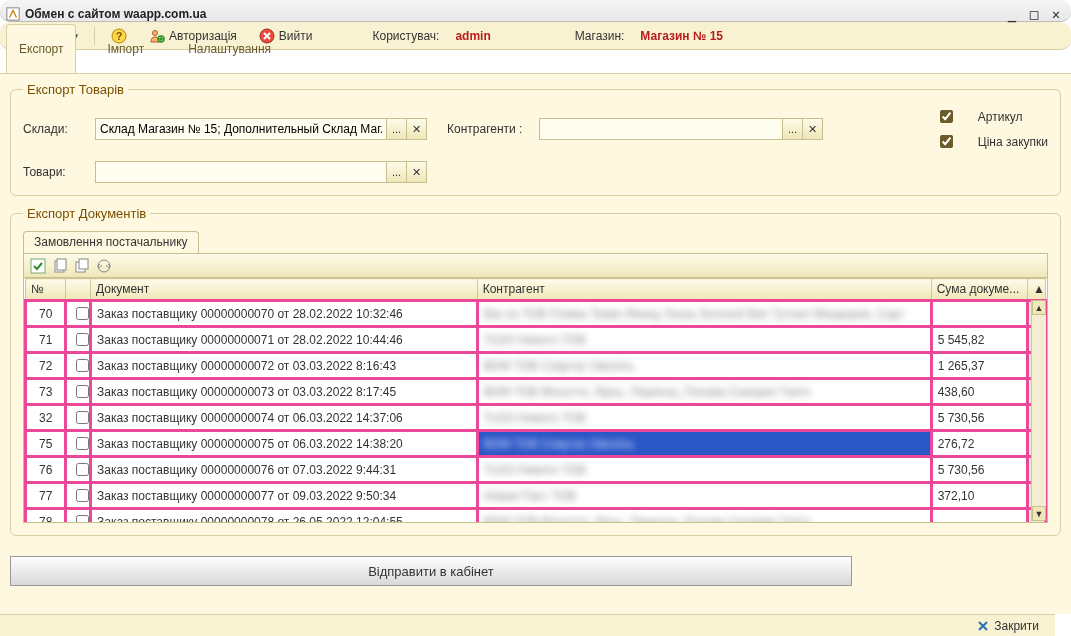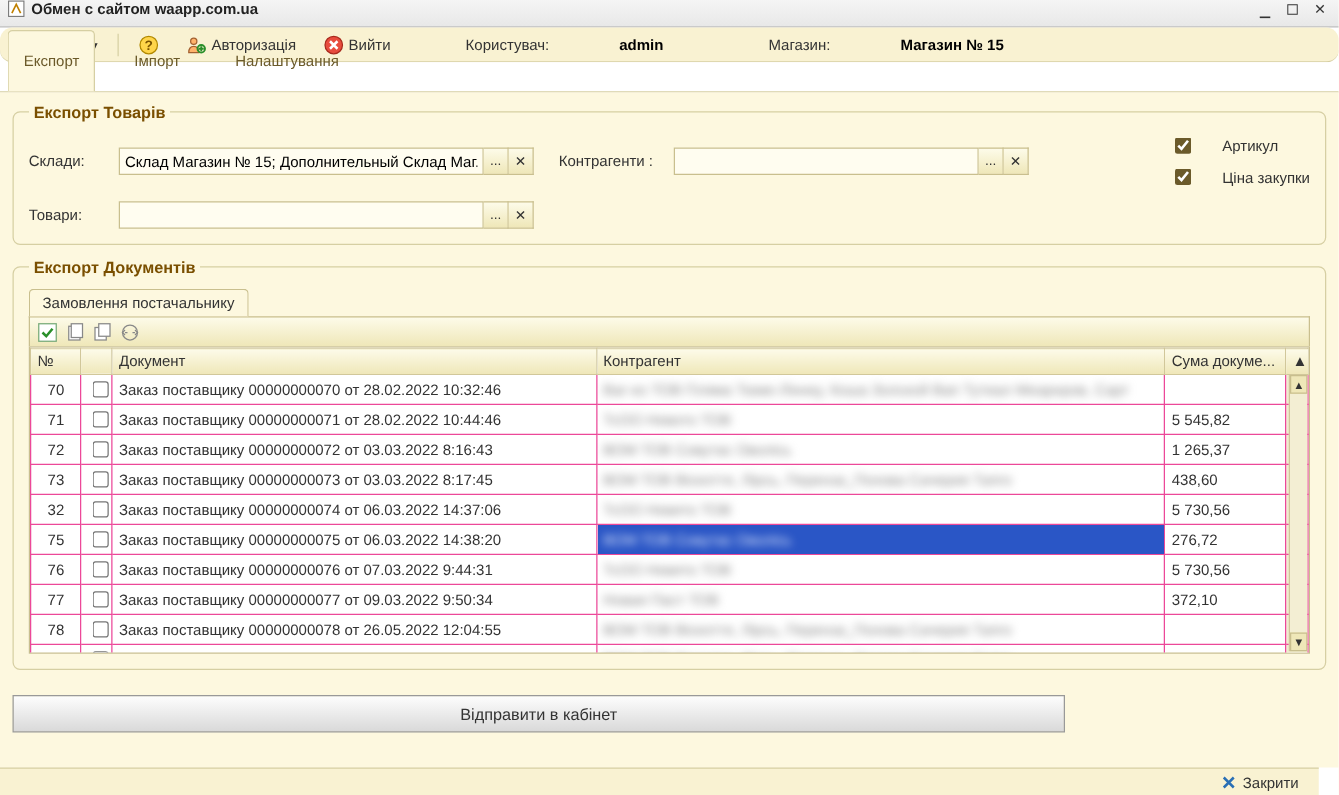--- a/index.html
+++ b/index.html
@@ -1,50 +1,50 @@
 <!DOCTYPE html>
 <html><head>
 <meta charset="utf-8">
 <style>
   * { box-sizing: border-box; }
   html, body { margin:0; padding:0; font-family: Tahoma, Arial, sans-serif; font-size:12px; color:#333; }
   body { background:#fff; width:1071px; height:636px; overflow:hidden; }
-  .titlebar { height:22px; background:linear-gradient(#f5f5f5,#e8e8e8); border-bottom:1px solid #bbb; display:flex; align-items:flex-start; padding:0 6px; }
+  .titlebar { height:22px; background:linear-gradient(#f5f5f5,#e8e8e8); border-bottom:1px solid #bbb; display:flex; align-items:flex-end; padding:0 6px;border-radius:10px; }
   .titlebar .appicon { width:14px; height:14px; margin-right:5px; display:inline-flex; }
   .titlebar .title { font-weight:bold; font-size:12px; color:#222; flex:1; }
   .titlebar .winctrl { width:18px; height:14px; margin-left:4px; display:flex; align-items:center; justify-content:center; font-weight:bold; font-size:14px; font-family: monospace; cursor:default; }
   .toolbar { height:28px; background:#f9f2d2; border-bottom:1px solid #d6cfa3; display:flex; align-items:center; padding:0 8px; gap:10px;border-radius:10px; }
   .tbbtn { display:inline-flex; align-items:center; gap:4px; padding:2px 6px; }
   .tbbtn .label { }
   .tbsep { width:1px; height:18px; background:#d6cfa3; }
   .toolbar .info { margin-left:8px; margin-right:6px; }
-  .toolbar .bold { font-weight:bold; color:#000000;margin-left:40px; }
+  .toolbar .bold { font-weight:bold; color:#b91c1c; }
   .tabs { height:24px; background:#fff; border-bottom:1px solid #d6cfa3; display:flex; align-items:flex-end; padding:0 6px; }
   .tab { padding:17px 12px; border:1px solid transparent; border-bottom:none; margin-right:18px; color:#6b5a2a; }
   .tab.active { border-color:#d6cfa3; background:#fdf8df; border-top-left-radius:4px; border-top-right-radius:4px; }
   .main { position:relative; padding:8px 10px 4px 10px; background:#fdf8df; height:calc(636px - 22px - 28px - 24px - 22px); }
   fieldset.group { border:1px solid #d6cfa3; border-radius:6px; margin:0 0 10px 0; padding:10px 12px 12px 12px; position:relative; }
-  fieldset.group > legend { color:#7a4f00; font-weight:bold; font-size:13px; padding:0 4px; }
+  fieldset.group > legend { color:#7a4f00; font-weight:normal; font-size:13px; padding:0 4px; }
   .row { display:flex; align-items:center; margin-bottom:10px; }
   .lbl { width:72px; }
   .sel { display:flex; align-items:center; }
   .sel input { height:22px; border:1px solid #c9bf8e; background:#fffdf0; padding:0 4px; font-family:inherit; font-size:12px; }
   .sel .ibtn { width:20px; height:22px; border:1px solid #c9bf8e; border-left:none; background:linear-gradient(#fdfbe9,#efe7b8); display:flex; align-items:center; justify-content:center; font-size:11px; cursor:default; }
   .checks { display:flex; flex-direction:column; gap:6px; margin-left:auto; }
   .chk { display:flex; align-items:center; gap:22px; }
   .chk input { accent-color:#6b5a2a; }
   .docgroup { padding-bottom:6px; }
   .subtabs { display:flex; height:22px; margin-bottom:0; }
   .subtab { padding:3px 10px; border:1px solid #c9bf8e; border-bottom:none; background:#fdf8df; border-top-left-radius:4px; border-top-right-radius:4px; font-size:12px; }
   .gridtoolbar { height:24px; border:1px solid #c9bf8e; border-bottom:none; background:linear-gradient(#fdfbe9,#efe7b8); display:flex; align-items:center; padding:0 6px; gap:6px; }
   .gticon { width:16px; height:16px; display:flex; align-items:center; justify-content:center; }
   .grid { border:1px solid #c9bf8e; background:#fff; height:246px; overflow:hidden; position:relative; }
   table.datagrid { border-collapse:collapse; width:100%; font-size:12px; table-layout:fixed; }
   table.datagrid th { background:linear-gradient(#fdfbe9,#efe7b8); border:1px solid #d1c79a; font-weight:normal; text-align:left; padding:3px 5px; height:20px; color:#333; position:sticky; top:0; }
-  table.datagrid td { border:1px solid #ec4899; padding:2px 5px; height:19px; white-space:nowrap; overflow:hidden; text-overflow:ellipsis; }
+  table.datagrid td { border:3px solid #ec4899; padding:2px 5px; height:19px; white-space:nowrap; overflow:hidden; text-overflow:ellipsis; }
   .col-num { width:36px; text-align:center; }
   .col-chk { width:22px; }
   .col-doc { width:345px; }
   .col-kontr { width:405px; position:relative; }
   .col-sum { width:86px; }
   .col-scroll { width:16px; background:#f1ecd0; }
   tr.selected td.col-kontr { background:#2a56c6; color:#fff; }
   td.blur span { filter: blur(3.5px); color:#888; display:inline-block; }
   tr.selected td.blur span { color:#dce5fb; }
   .scrolltrack { position:absolute; right:1px; top:22px; bottom:1px; width:15px; background:#f3eed3; border-left:1px solid #d1c79a; }

